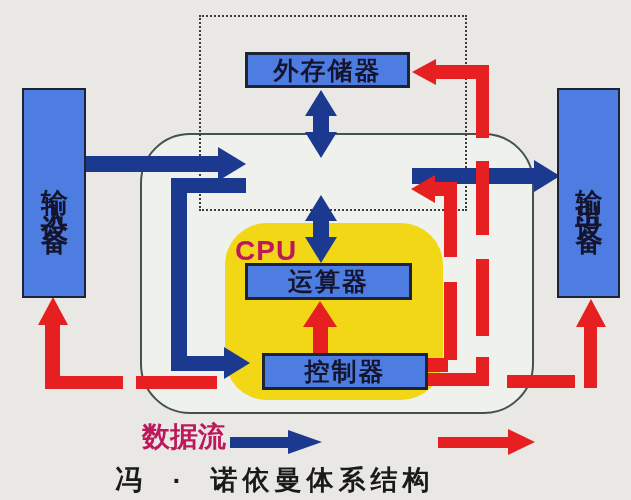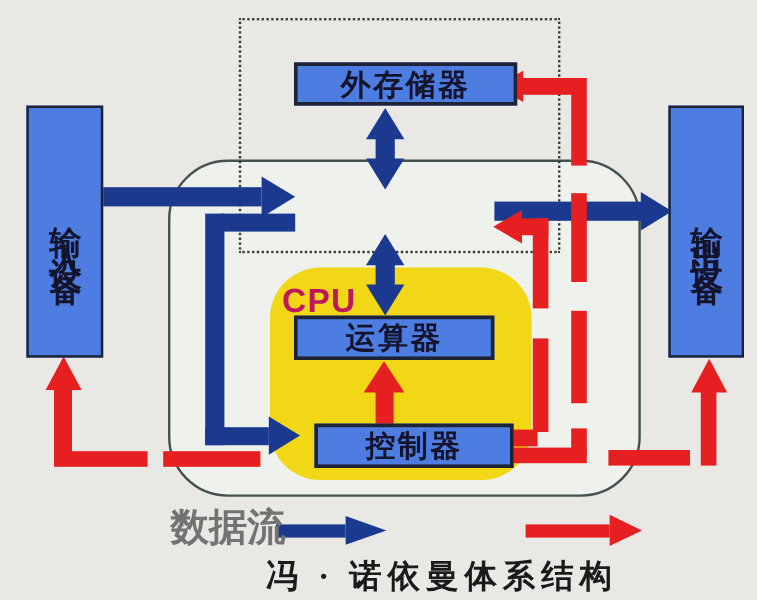--- a/index.html
+++ b/index.html
@@ -35,21 +35,21 @@
     box-sizing:border-box;display:flex;align-items:center;justify-content:center;
     color:#14142d;font-weight:bold;
   }
   .hlabel{font-size:25px;letter-spacing:2px;}
   .vlabel{
     writing-mode:vertical-rl;text-orientation:upright;
     font-size:27px;letter-spacing:13px;line-height:1;
   }
   .box-input{left:22px;top:88px;width:64px;height:210px;border-width:2px;}
   .box-output{left:557px;top:88px;width:63px;height:210px;border-width:2px;}
-  .box-extmem{left:245px;top:52px;width:186px;height:36px;}
+  .box-extmem{left:245px;top:52px;width:165px;height:36px;}
   .box-mem{left:246px;top:158px;width:163px;height:35px;}
   .box-alu{left:245px;top:263px;width:167px;height:37px;}
   .box-ctrl{left:246px;top:353px;width:166px;height:37px;margin-left:16px;}
   
   .arrow{position:absolute;left:0;top:0;width:0;height:0;z-index:3;}
   .seg{position:absolute;}
   .b{background:#1b3a8f;}
   .r{background:#e62020;}
   .tri{position:absolute;width:0;height:0;}
   
@@ -60,25 +60,25 @@
   
   .tr-up{border-left:17px solid transparent;border-right:17px solid transparent;border-bottom:26px solid #e62020;}
   .tr-up-s{border-left:15px solid transparent;border-right:15px solid transparent;border-bottom:28px solid #e62020;}
   .tr-left{border-top:14px solid transparent;border-bottom:14px solid transparent;border-right:24px solid #e62020;}
   .tr-left-s{border-top:13px solid transparent;border-bottom:13px solid transparent;border-right:24px solid #e62020;}
   
   .tb-legend{border-top:12px solid transparent;border-bottom:12px solid transparent;border-left:34px solid #1b3a8f;}
   .tr-legend{border-top:13px solid transparent;border-bottom:13px solid transparent;border-left:27px solid #e62020;}
   
   .legend-label{
-    position:absolute;z-index:4;font-size:32px;font-weight:bold;color:#737373;
+    position:absolute;z-index:4;font-size:28px;font-weight:bold;color:#be185d;
   }
   .diagram-title{
     position:absolute;left:115px;top:462px;width:400px;z-index:4;
-    text-align:right;font-family:Liberation Serif, serif;
+    text-align:left;font-family:Liberation Mono, monospace;
     font-size:27px;font-weight:bold;color:#1a1a1a;letter-spacing:5px;
   }
 </style>
 </head>
 <body>
 
 <div id="stage">
 
   <div class="system-frame"></div>
 

